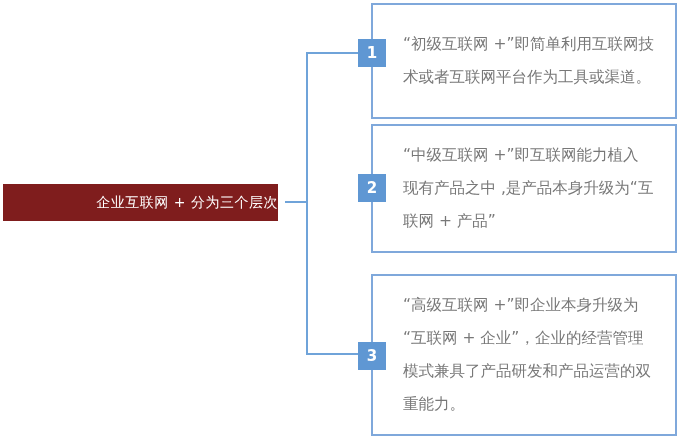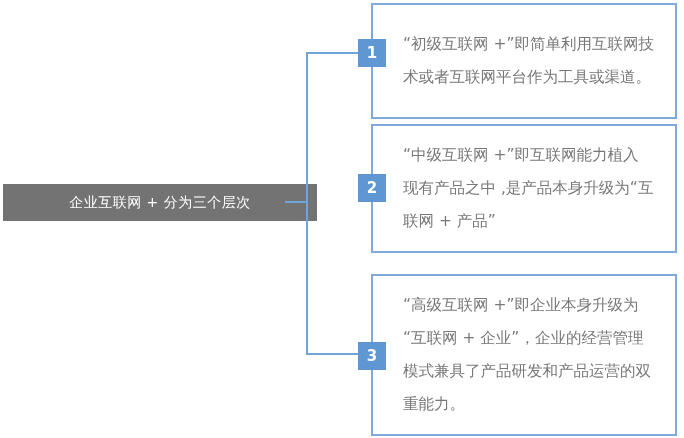--- a/index.html
+++ b/index.html
@@ -13,27 +13,27 @@
     width: 684px;
     height: 438px;
     background: #ffffff;
     overflow: hidden;
   }
   
   .root-node {
     position: absolute;
     left: 3px;
     top: 184px;
-    width: 314px;
+    width: 275px;
     height: 37px;
-    background: #737373;
+    background: #7f1d1d;
     color: #ffffff;
     display: flex;
     align-items: center;
-    justify-content: center;
+    justify-content: flex-end;
     font-size: 14px;
     letter-spacing: 0.5px;
   }
   
   .line {
     position: absolute;
     background: #6fa3d9;
   }
   .line-root-to-trunk { left: 285px; top: 201px; width: 22px; height: 2px; }
   .line-trunk         { left: 306px; top: 52px;  width: 2px;  height: 303px; }

